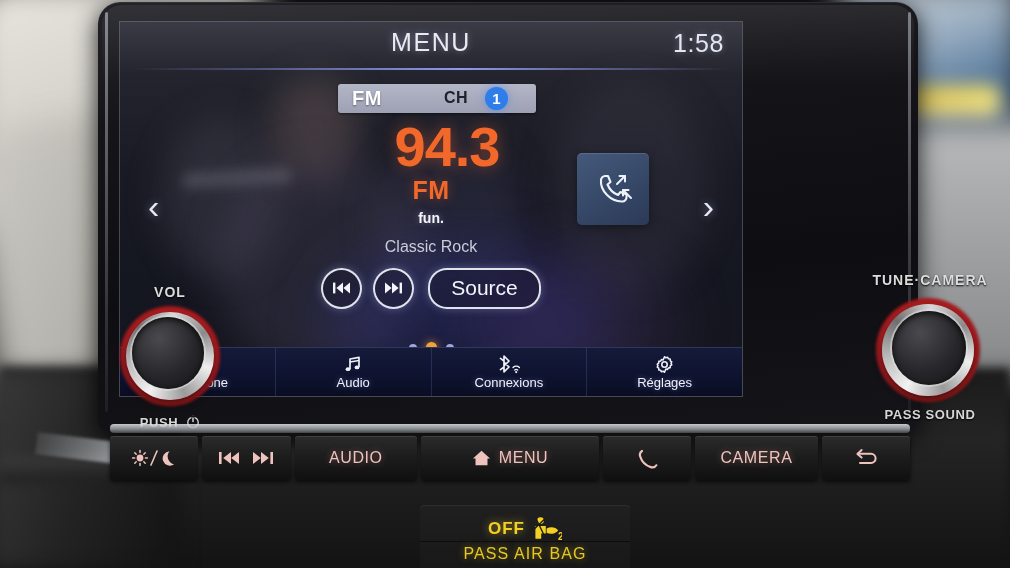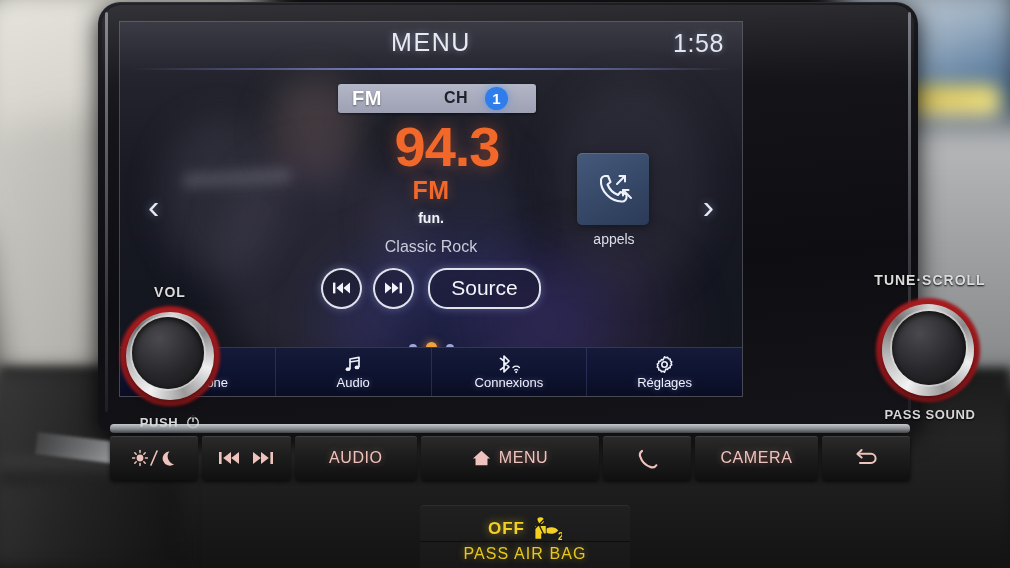--- a/index.html
+++ b/index.html
@@ -252,21 +252,20 @@
     <div class="tile">
       <svg width="44" height="44" viewBox="0 0 44 44" aria-hidden="true">
         <path d="M10 13 c0-2 2-4 4-4 l3 0 2.5 6 -3 2.5 c2 5 5.5 8.5 10.5 10.5 l2.5-3 6 2.5 0 3 c0 2-2 4-4 4 C20 35 9 24 10 13 Z" fill="none" stroke="#eef2fa" stroke-width="2.1" stroke-linejoin="round"></path>
         <line x1="26" y1="17" x2="34" y2="9" stroke="#eef2fa" stroke-width="2" stroke-linecap="round"></line>
         <polyline points="28.5,9 34,9 34,14.5" fill="none" stroke="#eef2fa" stroke-width="2" stroke-linecap="round" stroke-linejoin="round"></polyline>
         <line x1="40" y1="31" x2="32" y2="23" stroke="#eef2fa" stroke-width="2" stroke-linecap="round"></line>
         <polyline points="32,28.5 32,23 37.5,23" fill="none" stroke="#eef2fa" stroke-width="2" stroke-linecap="round" stroke-linejoin="round"></polyline>
       </svg>
     </div>
     <div class="tile-label">
-      <div>appels</div>
     </div>
 
     <div class="dots">
       <div class="dot"></div>
       <div class="dot active"></div>
       <div class="dot"></div>
     </div>
 
     <div class="navbar">
 
@@ -325,21 +324,21 @@
       <span>PUSH</span>
       <svg width="14" height="14" viewBox="0 0 16 16" style="vertical-align:-2px;margin-left:4px;" aria-hidden="true">
         <circle cx="8" cy="8.6" r="6" fill="none" stroke="#d6d6d6" stroke-width="1.5"></circle>
         <line x1="8" y1="1.4" x2="8" y2="7.4" stroke="#d6d6d6" stroke-width="1.7" stroke-linecap="round"></line>
         <rect x="5.4" y="0.6" width="5.2" height="2.4" fill="#1a1a1a"></rect>
       </svg>
     </div>
   </div>
 
   <div class="knob-wrap" style="left:860px;top:272px;width:140px;height:150px;">
-    <div class="knob-cap">TUNE·SCROLL</div>
+    <div class="knob-cap">TUNE·CAMERA</div>
     <div class="knob-ring" style="left:16px;top:26px;width:104px;height:104px;"></div>
     <div class="knob-body" style="left:22px;top:32px;width:92px;height:92px;"></div>
     <div class="knob-face" style="left:32px;top:39px;width:74px;height:74px;"></div>
     <div class="knob-sub">PASS SOUND</div>
   </div>
 
   <div class="chrome-strip"></div>
   <div class="chrome-swoop"></div>
 
   <div class="btnrow">

